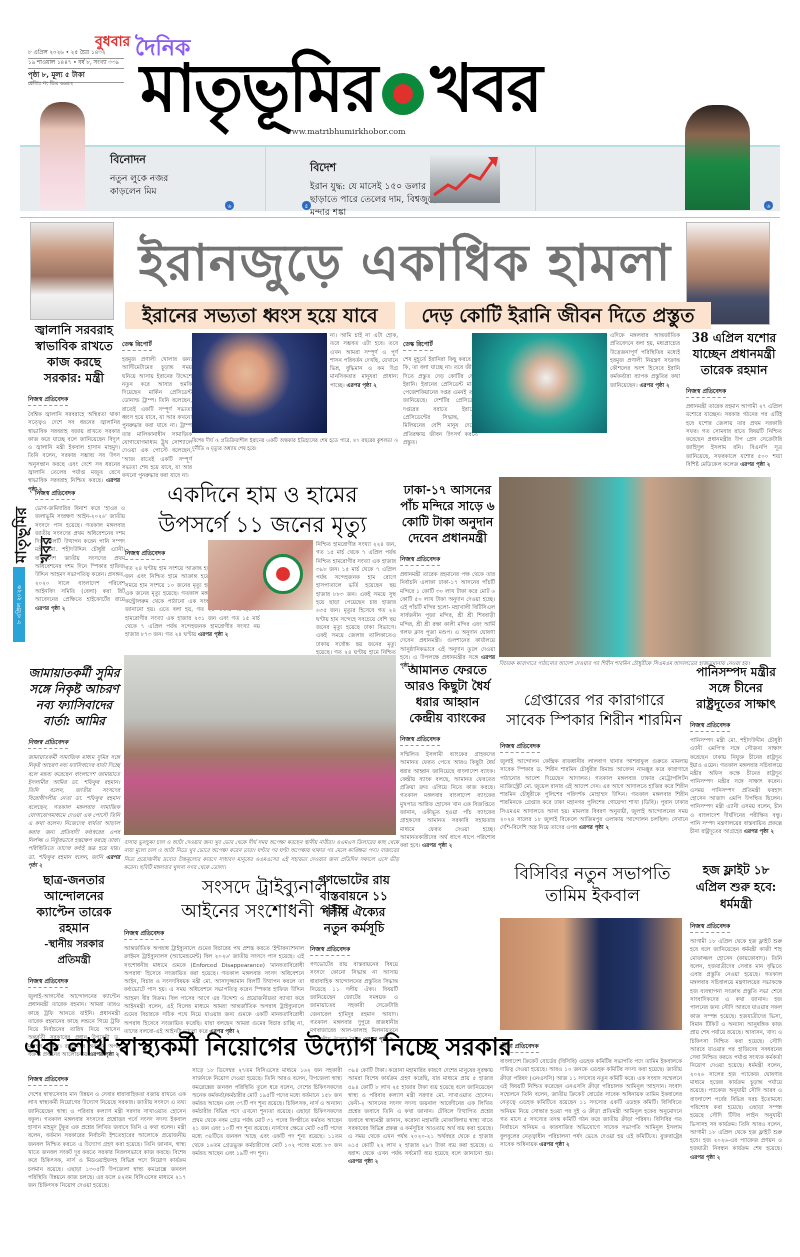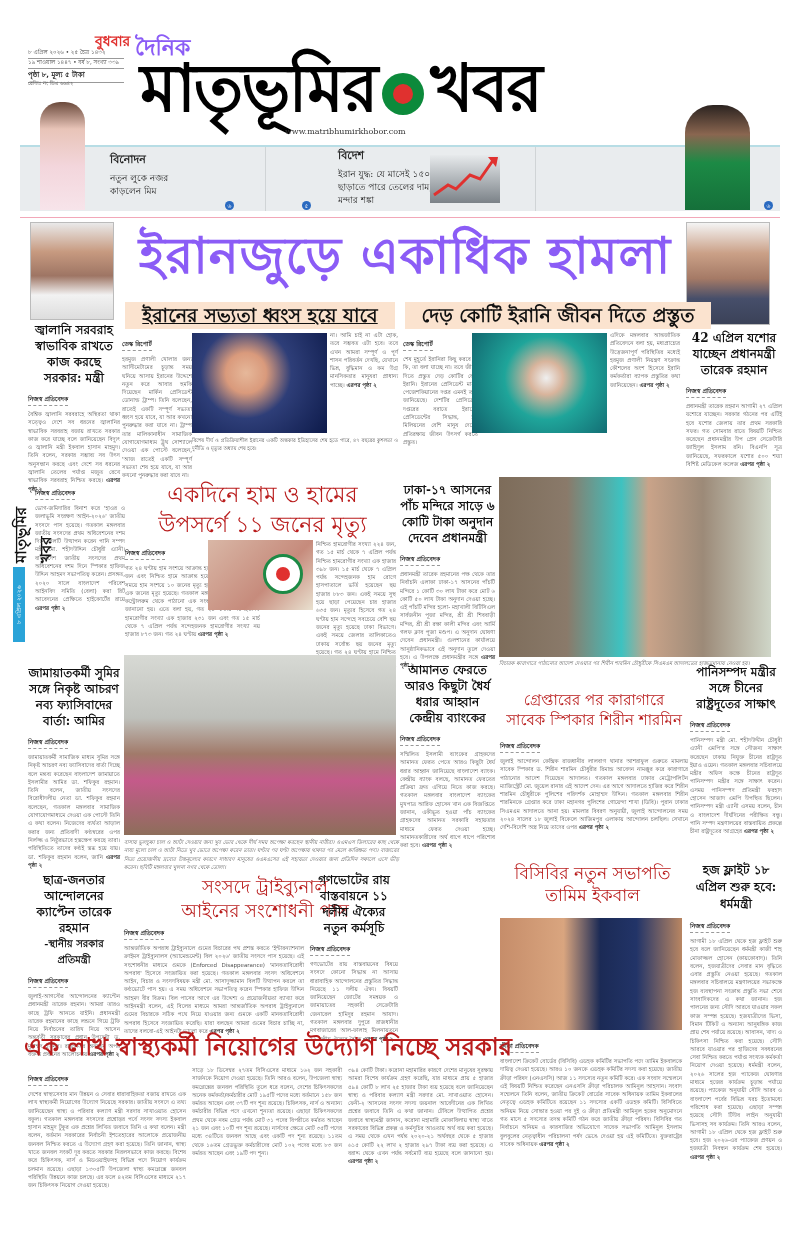--- a/index.html
+++ b/index.html
@@ -1,41 +1,41 @@
 <!DOCTYPE html>
 <html><head>
 <meta charset="utf-8">
 <style>
   * { box-sizing: border-box; margin: 0; padding: 0; }
   body { width: 800px; height: 1257px; background: #fff; font-family: "DejaVu Sans", sans-serif; color: #222; position: relative; overflow: hidden; }
   .abs { position: absolute; }
   .txt { font-size: 5.5px; line-height: 8.3px; color: #555; text-align: justify; }
   .byline { font-size: 6px; font-weight: bold; color: #222; border-bottom: 1px dashed #999; display: inline-block; margin: 3px 0 4px; }
   .cont { font-weight: bold; color: #222; }
-  .hd { font-family: "DejaVu Serif", serif; color: #b91c1c; text-align: center; }
+  .hd { font-family: "DejaVu Serif", serif; color: #000000; text-align: center; }
   .photo { background: linear-gradient(135deg, #b8b0a6, #7a6c60); overflow: hidden; }
   .rule { background: #f2a7b8; height: 1px; }
 
   
   #day { left: 95px; top: 30px; font-size: 14px; color: #e0312f; font-weight: bold; font-family: "DejaVu Serif", serif; }
   .meta-line { left: 28px; width: 96px; font-size: 5.6px; color: #444; border-bottom: 1px solid #999; padding-bottom: 1px; white-space: nowrap; overflow: hidden; }
   #logo-small { left: 135px; top: 30px; font-size: 22px; font-family: "DejaVu Serif", serif; font-weight: bold; color: #8b5cf6; }
   #logo-main { left: 140px; top: 38px; font-size: 66px; font-weight: 900; font-family: "DejaVu Serif", serif; letter-spacing: -2px; color: #000; white-space: nowrap; }
   .logo-dot { display:inline-block; width:42px; height:42px; border-radius:50%; background:#0c8a3b; position:relative; vertical-align: middle; margin: 0 6px; }
   .logo-dot::after { content:""; position:absolute; left:11px; top:11px; width:20px; height:20px; border-radius:50%; background:#e0312f; }
   #url { left: 285px; top: 127px; font-size: 8px; font-family: "DejaVu Serif", serif; color: #333; }
 
   
   #teaser { left: 20px; top: 145px; width: 760px; height: 66px; background: #e9ecee; border-top: 2px solid #b7dde5; }
   .teaser-cat { font-family: "DejaVu Serif", serif; font-size: 11px; font-weight: bold; color: #222; }
   .teaser-txt { font-family: "DejaVu Serif", serif; font-size: 9px; color: #222; line-height: 13px; margin-top: 2px; }
   .pg { position:absolute; width: 9px; height: 9px; border-radius: 50%; background:#2a6ac0; color:#fff; font-size: 6px; text-align:center; line-height: 9px; }
 
   
-  #lead-head { left: 125px; top: 218px; width: 560px; font-size: 50px; color: #8b5cf6; font-family: "DejaVu Serif", serif; font-weight: bold; text-align: center; letter-spacing: 1px; white-space: nowrap; }
+  #lead-head { left: 125px; top: 225px; width: 560px; font-size: 50px; color: #737373; font-family: "DejaVu Serif", serif; font-weight: bold; text-align: center; letter-spacing: 1px; white-space: nowrap; }
   .sub-band { background: #fbe3cf; font-family: "DejaVu Serif", serif; font-size: 19px; font-weight: bold; color: #111; text-align: center; height: 27px; line-height: 27px; }
   .caption-hd { font-family: "DejaVu Serif", serif; font-size: 12px; font-weight: bold; text-align: center; line-height: 16px; color:#111; }
 
   #side-label { left: 8px; top: 483px; width: 22px; height: 160px; }
   .vert { writing-mode: vertical-rl; transform: rotate(180deg); }
 </style>
 </head>
 <body>
 
 <div class="abs" id="day">বুধবার</div>
@@ -51,21 +51,21 @@
 <div class="abs" id="url">www.matribhumirkhobor.com</div>
 
 <div class="abs" id="teaser">
   <div class="abs" style="left:90px;top:4px;width:140px;">
     <div class="teaser-cat">বিনোদন</div>
     <div class="teaser-txt" style="width:80px">নতুন লুকে নজর কাড়লেন মিম</div>
   </div>
   <div class="pg" style="left:205px;top:54px">৬</div>
 
   <div class="abs" style="left:245px;top:0;width:1px;height:64px;background:#d0d4d6"></div>
-  <div class="abs" style="left:290px;top:0;width:140px;margin-left:28px;">
+  <div class="abs" style="left:290px;top:12px;width:140px;">
     <div class="teaser-cat">বিদেশ</div>
     <div class="teaser-txt">ইরান যুদ্ধ: যে মাসেই ১৫০ ডলার ছাড়াতে পারে তেলের দাম, বিশ্বজুড়ে মন্দার শঙ্কা</div>
   </div>
   <div class="pg" style="left:282px;top:54px">৫</div>
   <div class="abs" style="left:410px;top:8px;width:70px;height:48px;background:linear-gradient(180deg,#e7eaec,#7b8288);">
     <svg width="70" height="48">
         <polyline points="4,40 18,30 26,34 40,20 50,24 64,4" fill="none" stroke="#e0312f" stroke-width="3"></polyline>
         <polygon points="58,2 68,2 66,12" fill="#e0312f"></polygon>
       </svg>
   </div>
@@ -81,21 +81,21 @@
 <div class="abs" id="lead-head">ইরানজুড়ে একাধিক হামলা</div>
 <div class="abs photo" style="left:30px;top:222px;width:84px;height:98px;background:linear-gradient(180deg,#e9e9e9 0,#c79a80 30%,#9e7564 55%,#f2f2f2 75%,#ddd 100%);border:1px solid #bbb"></div>
 <div class="abs photo" style="left:686px;top:222px;width:84px;height:103px;background:linear-gradient(180deg,#f4f4f4 0,#caa087 30%,#a57a66 55%,#464e6a 75%,#3b4258 100%);border:1px solid #bbb"></div>
 
 <div class="abs" style="left:28px;top:322px;width:92px;">
   <div class="caption-hd">জ্বালানি সরবরাহ স্বাভাবিক রাখতে কাজ করছে সরকার: মন্ত্রী</div>
   <div class="byline">নিজস্ব প্রতিবেদক</div>
   <div class="txt"><span>বৈশ্বিক জ্বালানি সরবরাহে অস্থিরতা থাকা সত্ত্বেও দেশে সব ধরনের জ্বালানির স্বাভাবিক সরবরাহ বজায় রাখতে সরকার কাজ করে যাচ্ছে বলে জানিয়েছেন বিদ্যুৎ ও জ্বালানি মন্ত্রী ইকবাল হাসান মাহমুদ। তিনি বলেন, সরকার সম্ভাব্য সব উৎস অনুসন্ধান করছে এবং দেশে সব ধরনের জ্বালানি তেলের পর্যাপ্ত মজুত রেখে স্বাভাবিক সরবরাহ নিশ্চিত করছে।</span> <span class="cont">এরপর পৃষ্ঠা ২</span></div>
 </div>
 
-<div class="abs sub-band" style="left:125px;top:302px;width:270px;text-decoration:underline;">ইরানের সভ্যতা ধ্বংস হয়ে যাবে</div>
+<div class="abs sub-band" style="left:125px;top:302px;width:270px;">ইরানের সভ্যতা ধ্বংস হয়ে যাবে</div>
 <div class="abs sub-band" style="left:405px;top:302px;width:306px;">দেড় কোটি ইরানি জীবন দিতে প্রস্তুত</div>
 
 <div class="abs" style="left:122px;top:331px;width:70px;">
   <div class="byline" style="margin-top:0">ডেস্ক রিপোর্ট</div>
   <div class="txt">হরমুজ প্রণালী খোলার জন্য আল্টিমেটামের চূড়ান্ত সময় ঘনিয়ে আসায় ইরানের উদ্দেশে নতুন করে আবার হুমকি দিয়েছেন মার্কিন প্রেসিডেন্ট ডোনাল্ড ট্রাম্প। তিনি বলেছেন, রাতেই একটি সম্পূর্ণ সভ্যতা ধ্বংস হয়ে যাবে, যা আর কখনো পুনরুদ্ধার করা যাবে না। ট্রাম্প তার মালিকানাধীন সামাজিক যোগাযোগমাধ্যম ট্রুথ সোশ্যালে দেওয়া এক পোস্টে বলেছেন, 'আজ রাতেই একটি সম্পূর্ণ সভ্যতা শেষ হয়ে যাবে, যা আর কখনো পুনরুদ্ধার করা যাবে না।</div>
 </div>
 <div class="abs photo" style="left:192px;top:333px;width:135px;height:100px;background:radial-gradient(circle at 40% 40%,#e6b89a 0,#d99a7c 20%,#2e3e78 45%,#0d1a4a 100%);"></div>
 <div class="abs" style="left:330px;top:331px;width:68px;">
   <div class="txt"><span>না। আমি চাই না এটা হোক, তবে সম্ভবত এটা হবে। তবে এখন আমরা সম্পূর্ণ ও পূর্ণ শাসন পরিবর্তন দেখছি, যেখানে ভিন্ন, বুদ্ধিমান ও কম উগ্র মানসিকতার মানুষরা প্রাধান্য পাচ্ছে।</span> <span class="cont">এরপর পৃষ্ঠা ২</span></div>
 </div>
@@ -106,21 +106,21 @@
 <div class="abs" style="left:403px;top:331px;width:75px;">
   <div class="byline" style="margin-top:0">ডেস্ক রিপোর্ট</div>
   <div class="txt">শেষ মুহূর্তে ইরানিরা কিছু করবে না কি, তা বলা যাচ্ছে না। তবে জীবন দিতে প্রস্তুত দেড় কোটির বেশি ইরানি। ইরানের প্রেসিডেন্ট মাসুদ পেজেশকিয়ানের দপ্তর এমনই তথ্য জানিয়েছে। দেশটির প্রেসিডেন্ট দপ্তরের বরাতে ইরানের প্রেসিডেন্টের সিদ্ধান্ত, ১৪ মিলিয়নের বেশি মানুষ দেশের প্রতিরক্ষায় জীবন উৎসর্গ করতে প্রস্তুত।</div>
 </div>
 <div class="abs photo" style="left:472px;top:333px;width:135px;height:100px;background:radial-gradient(circle at 55% 45%,#efefef 0,#d8b49c 18%,#1fa59a 45%,#105f6a 100%);"></div>
 <div class="abs" style="left:610px;top:331px;width:70px;">
   <div class="txt"><span>এদিকে মঙ্গলবার আন্তর্জাতিক প্রতিবেদনে বলা হয়, মধ্যপ্রাচ্যের উত্তেজনাপূর্ণ পরিস্থিতির মধ্যেই হরমুজ প্রণালী নিয়ন্ত্রণ সংক্রান্ত কৌশলের অংশ হিসেবে ইরানি কর্মকর্তারা ব্যাপক প্রস্তুতির কথা জানিয়েছেন।</span> <span class="cont">এরপর পৃষ্ঠা ২</span></div>
 </div>
 
 <div class="abs" style="left:686px;top:330px;width:96px;">
-  <div class="caption-hd">42 এপ্রিল যশোর যাচ্ছেন প্রধানমন্ত্রী তারেক রহমান</div>
+  <div class="caption-hd">38 এপ্রিল যশোর যাচ্ছেন প্রধানমন্ত্রী তারেক রহমান</div>
   <div class="byline">নিজস্ব প্রতিবেদক</div>
   <div class="txt"><span>প্রধানমন্ত্রী তারেক রহমান আগামী ২৭ এপ্রিল যশোরে যাচ্ছেন। সরকার গঠনের পর এটিই হবে যশোর জেলায় তার প্রথম সরকারি সফর। গত সোমবার রাতে বিষয়টি নিশ্চিত করেছেন প্রধানমন্ত্রীর উপ প্রেস সেক্রেটারি জাহিদুল ইসলাম রনি। বিএনপি সূত্র জানিয়েছে, সফরকালে যশোর ৫০০ শয্যা বিশিষ্ট মেডিকেল কলেজ</span> <span class="cont">এরপর পৃষ্ঠা ২</span></div>
 </div>
 
 <div class="abs" id="side-label">
   <div class="vert" style="font-family:'DejaVu Serif',serif;font-weight:bold;font-size:15px;height:80px;width:22px;color:#111">মাতৃভূমির খবর</div>
   <div class="vert" style="background:#2aa3d8;color:#fff;font-size:6px;height:75px;width:12px;margin-left:5px;margin-top:4px;text-align:center">৮ এপ্রিল ২০২৬</div>
 </div>
 
 <div class="abs" style="left:35px;top:480px;width:90px;">
@@ -143,21 +143,21 @@
 </div>
 
 <div class="abs" style="left:400px;top:482px;width:95px;">
   <div class="caption-hd">ঢাকা-১৭ আসনের পাঁচ মন্দিরে সাড়ে ৬ কোটি টাকা অনুদান দেবেন প্রধানমন্ত্রী</div>
   <div class="byline">নিজস্ব প্রতিবেদক</div>
   <div class="txt"><span>প্রধানমন্ত্রী তারেক রহমানের পক্ষ থেকে তার নির্বাচনি এলাকা ঢাকা-১৭ আসনের পাঁচটি মন্দিরে ১ কোটি ৩০ লাখ টাকা করে মোট ৬ কোটি ৫০ লাখ টাকা অনুদান দেওয়া হচ্ছে। এই পাঁচটি মন্দির হলো- মহাখালী বিটিসিএল সার্বজনীন পূজা মন্দির, শ্রী শ্রী শিববাড়ী মন্দির, শ্রী শ্রী রক্ষা কালী মন্দির এবং আর্মি গলফ ক্লাব পূজা মণ্ডপ। এ অনুদান ঘোষণা দেবেন প্রধানমন্ত্রী। গুলশানের কার্যালয়ে আনুষ্ঠানিকভাবে এই অনুদান তুলে দেওয়া হবে। এ উপলক্ষে প্রধানমন্ত্রীর সঙ্গে</span> <span class="cont">এরপর পৃষ্ঠা ২</span></div>
 </div>
 <div class="abs photo" style="left:499px;top:477px;width:272px;height:180px;background:linear-gradient(90deg,#7d6c5a 0,#8a7a6a 25%,#3ec2c0 45%,#c9a389 55%,#9c8a78 75%,#cfd6c8 100%);"></div>
 <div class="abs txt" style="left:499px;top:659px;width:272px;font-style:italic;font-size:5.3px;">বিচারক কারাগারে পাঠানোর আদেশ দেওয়ার পর শিরীন শারমিন চৌধুরীকে সিএমএম আদালতের হাজতখানায় নেওয়া হয়।</div>
 
-<div class="abs" style="left:28px;top:665px;width:92px;">
+<div class="abs" style="left:28px;top:665px;width:92px;font-style:italic;">
   <div class="caption-hd">জামায়াতকর্মী সুমির সঙ্গে নিকৃষ্ট আচরণ নব্য ফ্যাসিবাদের বার্তা: আমির</div>
   <div class="byline">নিজস্ব প্রতিবেদক</div>
   <div class="txt"><span>জামায়াতকর্মী সামাজিক মাধ্যম সুমির সঙ্গে নিকৃষ্ট আচরণ নব্য ফ্যাসিবাদের বার্তা দিচ্ছে বলে মন্তব্য করেছেন বাংলাদেশ জামায়াতে ইসলামীর আমির ডা. শফিকুর রহমান। তিনি বলেন, জাতীয় সংসদের বিরোধীদলীয় নেতা ডা. শফিকুর রহমান বলেছেন, গতকাল মঙ্গলবার সামাজিক যোগাযোগমাধ্যমে দেওয়া এক পোস্টে তিনি এ কথা বলেন। নিজেদের ব্যর্থতা আড়াল করার জন্য প্রতিবাদী কণ্ঠস্বরের ওপর নির্লজ্জ ও নিষ্ঠুরভাবে হস্তক্ষেপ করছে তারা। পরিস্থিতিতে তাদের কণ্ঠই স্তব্ধ হয়ে যায়। ডা. শফিকুর রহমান বলেন, জানি</span> <span class="cont">এরপর পৃষ্ঠা ২</span></div>
 </div>
 <div class="abs photo" style="left:124px;top:655px;width:272px;height:180px;background:linear-gradient(180deg,#d7d9d4 0,#bfc1bc 35%,#a17a6a 55%,#c45a8a 70%,#8d6e5a 100%);"></div>
 <div class="abs txt" style="left:124px;top:838px;width:275px;font-style:italic;font-size:5.3px;">বাসায় ভুলচুকা চাল ও আটা দেওয়ার জন্য খুব ভোর থেকে দীর্ঘ সময় অপেক্ষা করছেন স্থানীয় নারীরা। ওএমএস ডিলারের কাছ থেকে নায্য মূল্যে চাল ও আটা নিতে খুব ভোরে অপেক্ষা করেন তারা। ঘণ্টার পর ঘণ্টা অপেক্ষায় থাকার পর মেলে কাঙ্ক্ষিত পণ্য। বাজারের নিত্য প্রয়োজনীয় দ্রব্যের উচ্চমূল্যের কারণে সাধারণ মানুষের ওএমএসের এই সহায়তা দেওয়ার জন্য প্রতিদিন সকালে এসে ভীড় করেন। ছবিটি মঙ্গলবার খুলনা নগর থেকে তোলা।</div>
 
 <div class="abs" style="left:400px;top:662px;width:95px;">
   <div class="caption-hd">আমানত ফেরতে আরও কিছুটা ধৈর্য ধরার আহ্বান কেন্দ্রীয় ব্যাংকের</div>
   <div class="byline">নিজস্ব প্রতিবেদক</div>

